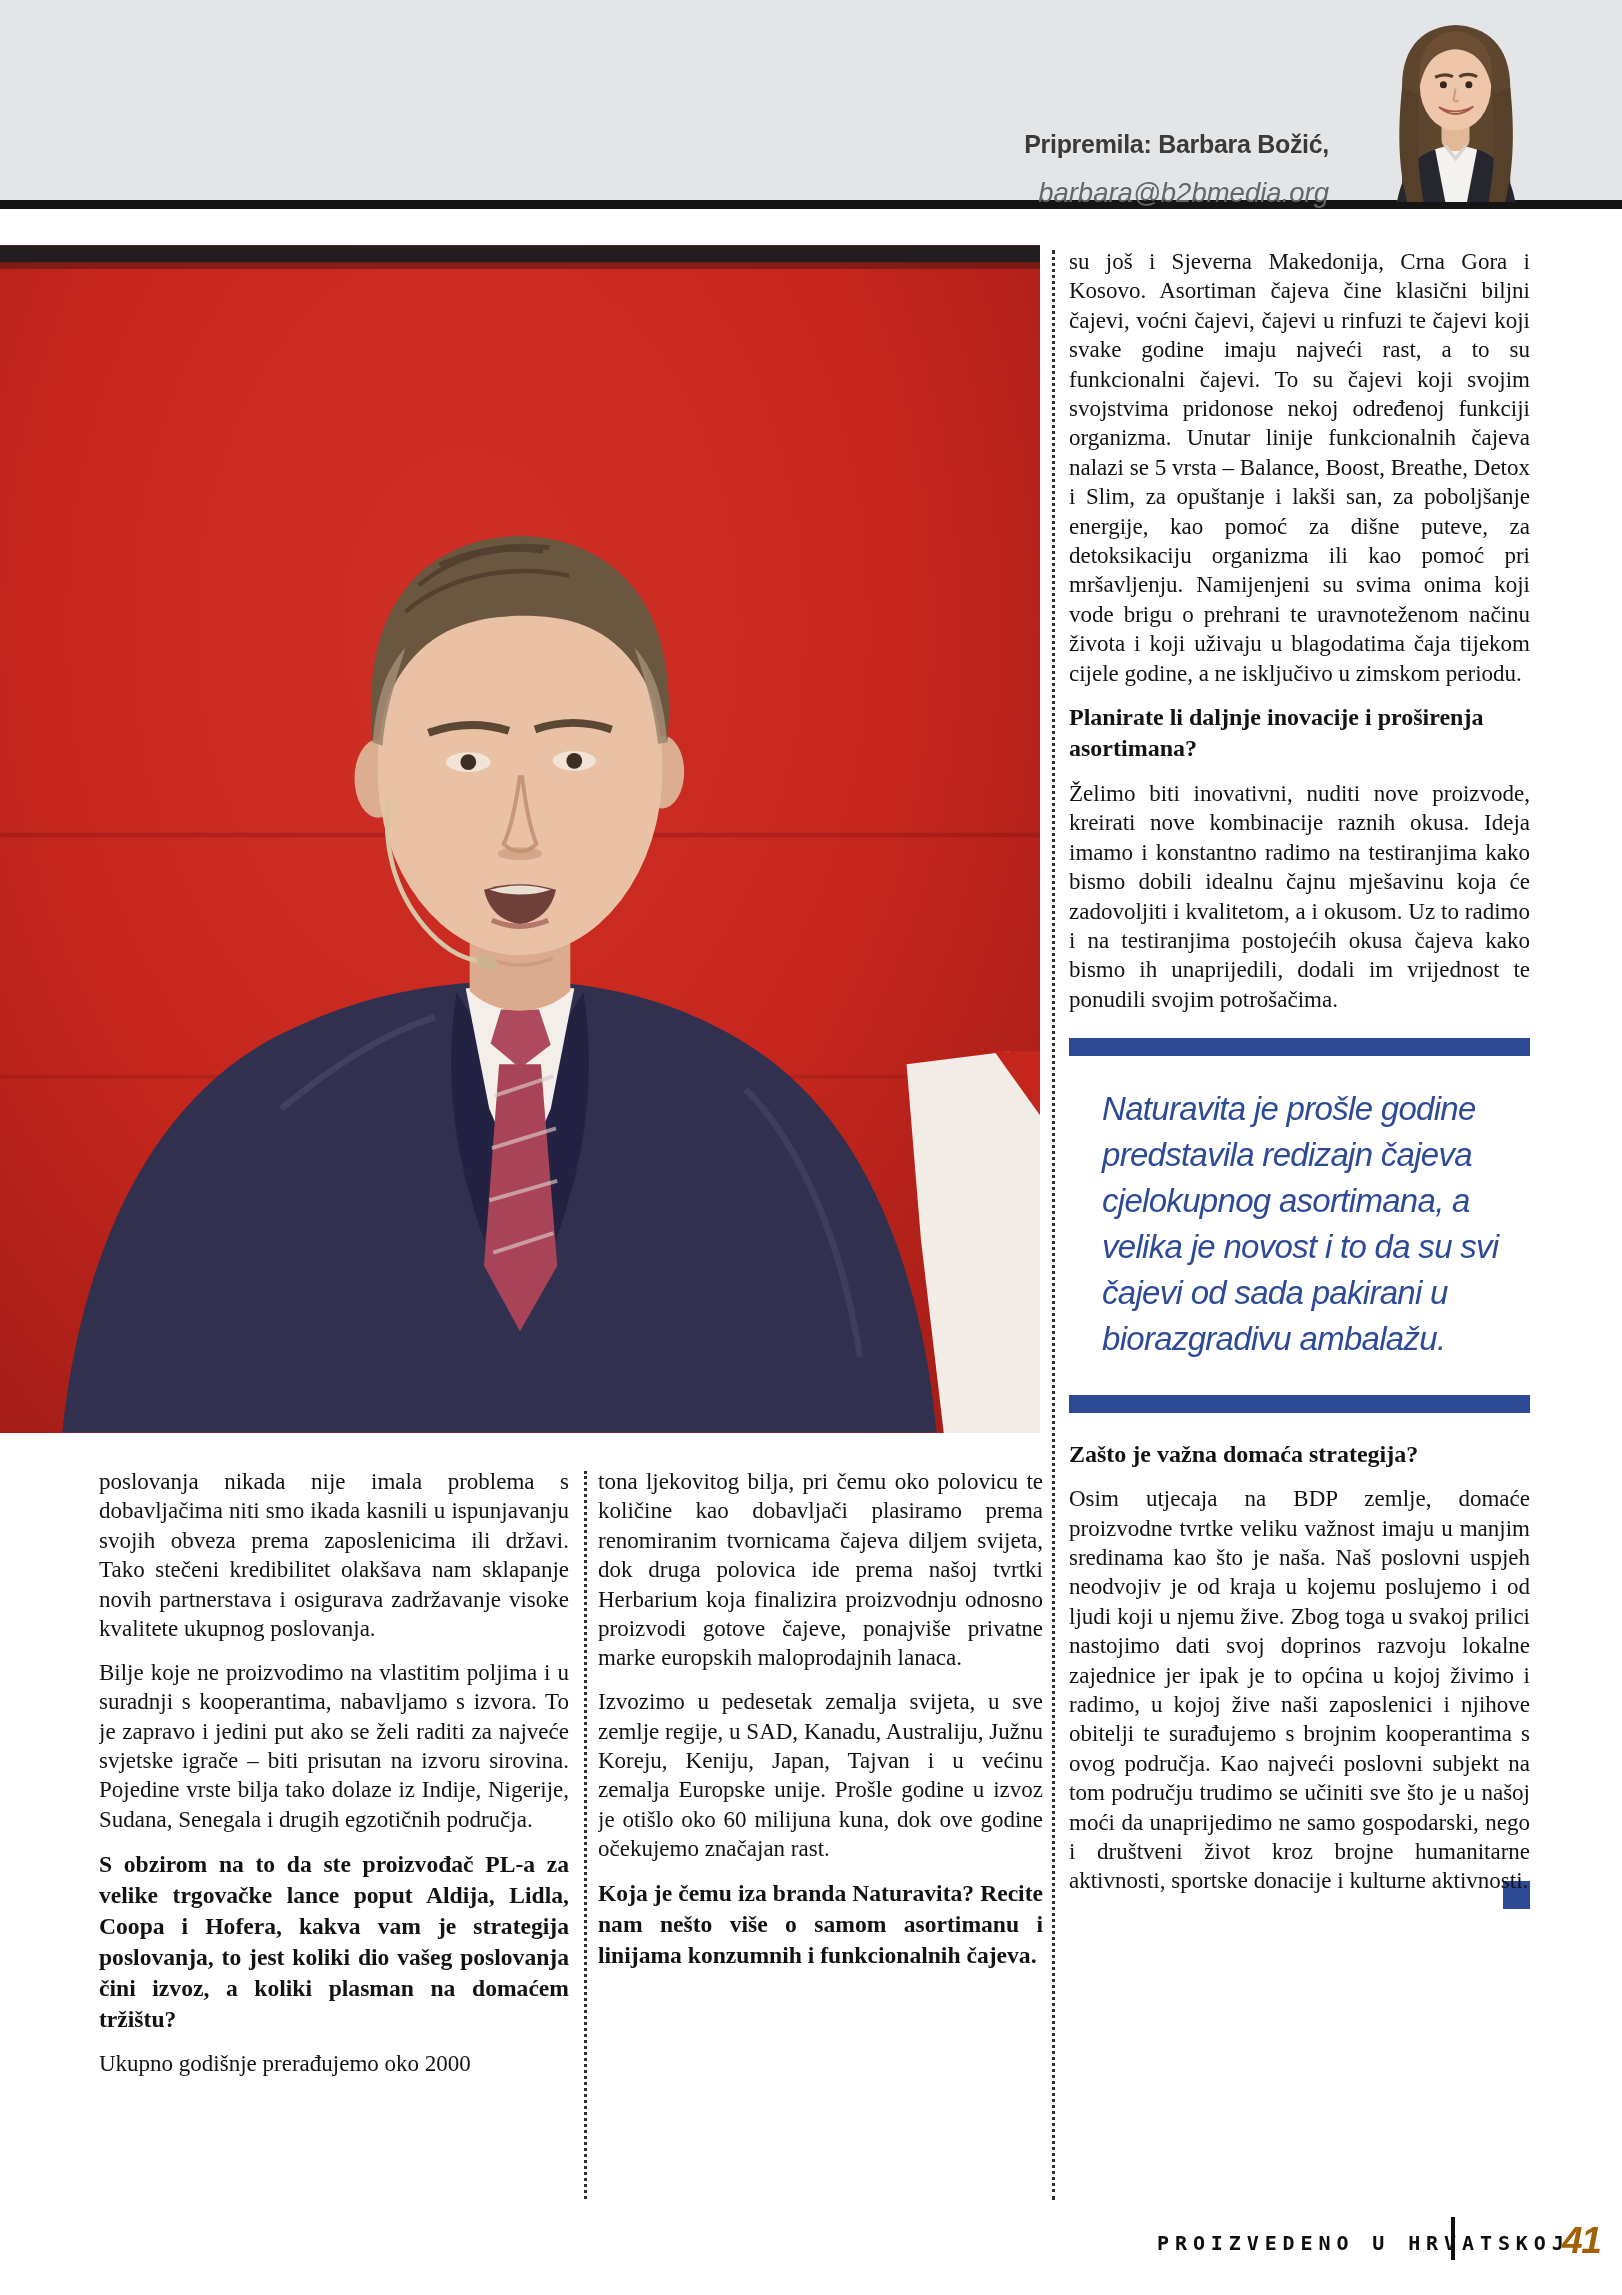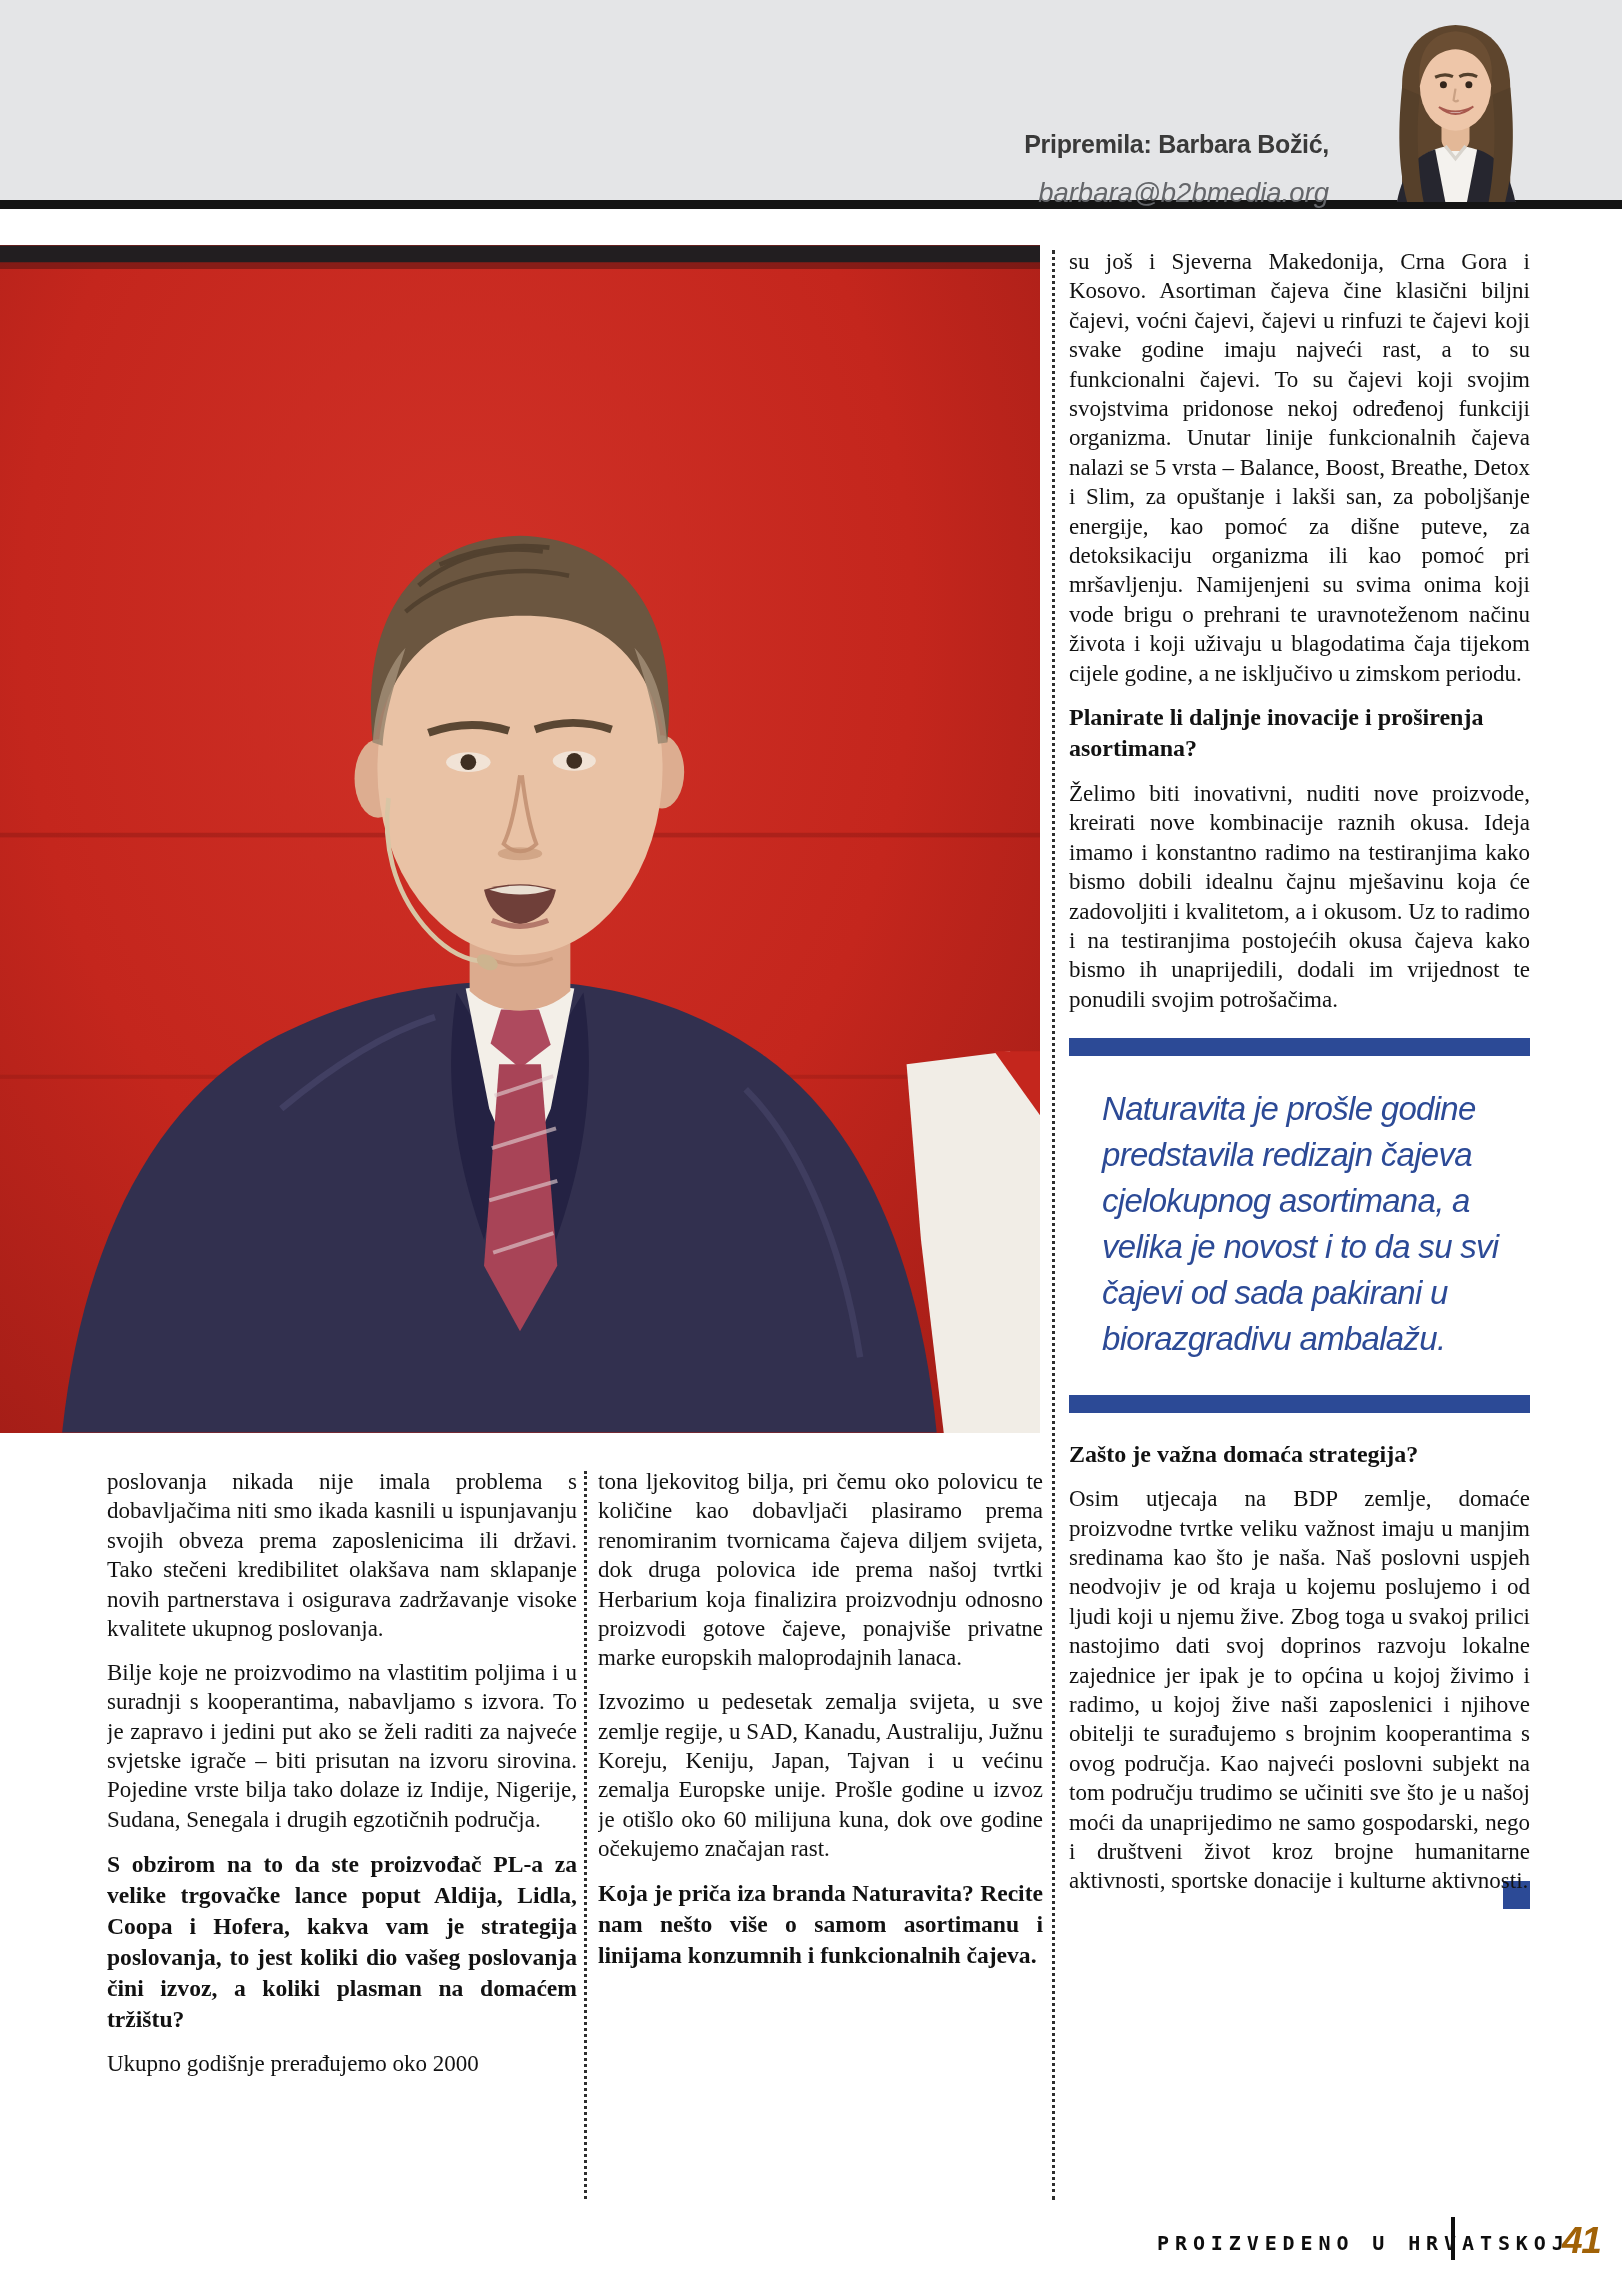--- a/index.html
+++ b/index.html
@@ -19,21 +19,21 @@
   .photo{position:absolute;left:0;top:245px;width:1040px;height:1188px;
     background:radial-gradient(ellipse at 45% 32%, #d03127 0%, #c4261d 55%, #9e1c16 100%);}
   .photo svg{display:block;width:100%;height:100%;}
   
   .vdot{position:absolute;width:0;border-left:3.3px dotted #2e2e2e;}
   .vdot.right{left:1052px;top:250px;height:1950px;}
   .vdot.left{left:584px;top:1471px;height:728px;}
   
   .col{position:absolute;text-align:justify;font-size:23px;line-height:29.4px;overflow:hidden;}
   .col p{margin:0 0 14.4px 0;}
-  .col1{left:99px;top:1467px;width:470px;height:736px;margin-left:8px;}
+  .col1{left:99px;top:1467px;width:470px;height:736px;}
   .col2{left:598px;top:1467px;width:445px;height:736px;}
   .col3{left:1069px;top:247px;width:461px;height:1958px;}
   .q{font-weight:bold;font-size:23.6px;line-height:31px;margin:2.6px 0 14.4px 0;}
   .subhead{font-weight:bold;font-size:24px;line-height:31px;margin:6.5px 0 15.7px 0;text-align:left;}
   
   .pullquote{border-top:18.3px solid #2c4a96;border-bottom:18.3px solid #2c4a96;
     margin:23.6px 0 26px 0;padding:30px 3.9px 33px 33px;}
   .pullquote p{margin:0;font-family:"Liberation Sans",sans-serif;font-style:italic;
     font-size:33px;line-height:46px;color:#2c4a96;letter-spacing:-0.7px;text-align:left;}
   
@@ -143,21 +143,21 @@
 <div class="col col1">
   <p>poslovanja nikada nije imala problema s dobavljačima niti smo ikada kasnili u ispunjavanju svojih obveza prema zaposlenicima ili državi. Tako stečeni kredibilitet olakšava nam sklapanje novih partnerstava i osigurava zadržavanje visoke kvalitete ukupnog poslovanja.</p>
   <p>Bilje koje ne proizvodimo na vlastitim poljima i u suradnji s kooperantima, nabavljamo s izvora. To je zapravo i jedini put ako se želi raditi za najveće svjetske igrače – biti prisutan na izvoru sirovina. Pojedine vrste bilja tako dolaze iz Indije, Nigerije, Sudana, Senegala i drugih egzotičnih područja.</p>
   <p class="q">S obzirom na to da ste proizvođač PL-a za velike trgovačke lance poput Aldija, Lidla, Coopa i Hofera, kakva vam je strategija poslovanja, to jest koliki dio vašeg poslovanja čini izvoz, a koliki plasman na domaćem tržištu?</p>
   <p>Ukupno godišnje prerađujemo oko 2000</p>
 </div>
 
 <div class="col col2">
   <p>tona ljekovitog bilja, pri čemu oko polovicu te količine kao dobavljači plasiramo prema renomiranim tvornicama čajeva diljem svijeta, dok druga polovica ide prema našoj tvrtki Herbarium koja finalizira proizvodnju odnosno proizvodi gotove čajeve, ponajviše privatne marke europskih maloprodajnih lanaca.</p>
   <p>Izvozimo u pedesetak zemalja svijeta, u sve zemlje regije, u SAD, Kanadu, Australiju, Južnu Koreju, Keniju, Japan, Tajvan i u većinu zemalja Europske unije. Prošle godine u izvoz je otišlo oko 60 milijuna kuna, dok ove godine očekujemo značajan rast.</p>
-  <p class="q">Koja je priča iza branda Naturavita? Recite nam nešto više o samom asortimanu i linijama konzumnih i funkcionalnih čajeva.</p>
+  <p class="q">Koja je čemu iza branda Naturavita? Recite nam nešto više o samom asortimanu i linijama konzumnih i funkcionalnih čajeva.</p>
 </div>
 
 <div class="col col3">
   <p>su još i Sjeverna Makedonija, Crna Gora i Kosovo. Asortiman čajeva čine klasični biljni čajevi, voćni čajevi, čajevi u rinfuzi te čajevi koji svake godine imaju najveći rast, a to su funkcionalni čajevi. To su čajevi koji svojim svojstvima pridonose nekoj određenoj funkciji organizma. Unutar linije funkcionalnih čajeva nalazi se 5 vrsta – Balance, Boost, Breathe, Detox i Slim, za opuštanje i lakši san, za poboljšanje energije, kao pomoć za dišne puteve, za detoksikaciju organizma ili kao pomoć pri mršavljenju. Namijenjeni su svima onima koji vode brigu o prehrani te uravnoteženom načinu života i koji uživaju u blagodatima čaja tijekom cijele godine, a ne isključivo u zimskom periodu.</p>
   <p class="subhead">Planirate li daljnje inovacije i proširenja asortimana?</p>
   <p>Želimo biti inovativni, nuditi nove proizvode, kreirati nove kombinacije raznih okusa. Ideja imamo i konstantno radimo na testiranjima kako bismo dobili idealnu čajnu mješavinu koja će zadovoljiti i kvalitetom, a i okusom. Uz to radimo i na testiranjima postojećih okusa čajeva kako bismo ih unaprijedili, dodali im vrijednost te ponudili svojim potrošačima.</p>
   <div class="pullquote">
     <p>Naturavita je prošle godine predstavila redizajn čajeva cjelokupnog asortimana, a velika je novost i to da su svi čajevi od sada pakirani u biorazgradivu ambalažu.</p>
   </div>
   <p class="subhead">Zašto je važna domaća strategija?</p>

